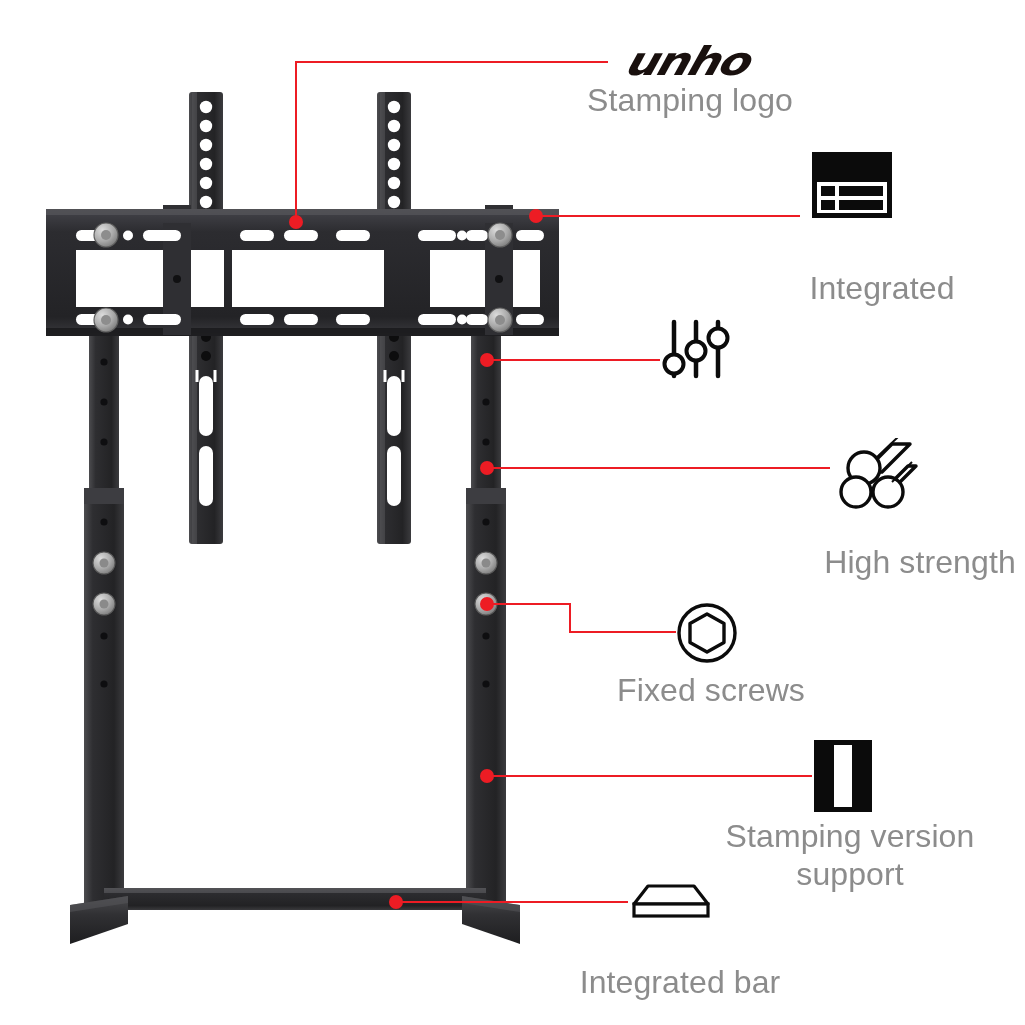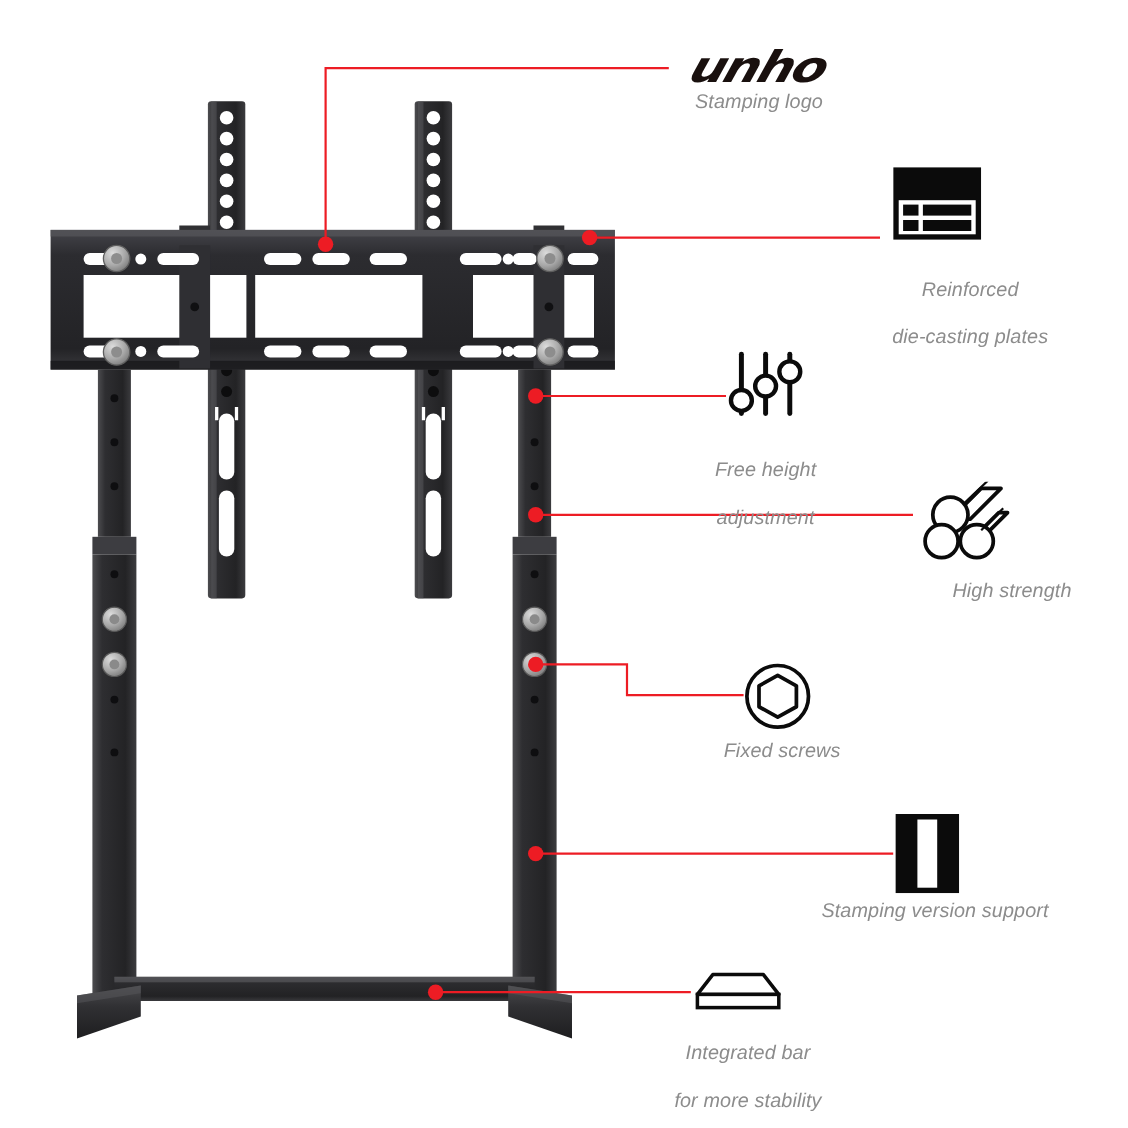--- a/index.html
+++ b/index.html
@@ -16,26 +16,25 @@
     background: #ffffff;
   }
   #product-svg, #annotation-svg {
     position: absolute; top: 0; left: 0;
     width: 1025px; height: 1025px;
   }
   .callout {
     position: absolute;
     text-align: center;
     color: #8c8c8c;
-    font-size: 18px;
+    font-size: 32px;
     line-height: 1.18;
     font-weight: 300;
     letter-spacing: 0.1px;
     white-space: pre-line;
-    font-style: italic;
   }
   .callout-icon { position: absolute; }
   .logo-wrap {
     position: absolute;
     display: flex;
     align-items: center;
     justify-content: center;
   }
   .logo-mark {
     font-style: italic;
@@ -272,38 +271,33 @@
 
   <svg class="callout-icon" style="left:812px; top:152px;" width="80" height="66" viewBox="0 0 80 66">
     <rect x="0" y="0" width="80" height="66" fill="#0b0b0b"></rect>
     <rect x="5" y="30" width="70" height="31" fill="#ffffff"></rect>
     <rect x="9" y="34" width="14" height="10" fill="#0b0b0b"></rect>
     <rect x="27" y="34" width="44" height="10" fill="#0b0b0b"></rect>
     <rect x="9" y="48" width="14" height="10" fill="#0b0b0b"></rect>
     <rect x="27" y="48" width="44" height="10" fill="#0b0b0b"></rect>
   </svg>
   <div class="callout" style="left:762px; top:232px; width:240px;">
-    <span>Reinforced</span><br>
-    <span>die-casting plates</span>
+    <span>Integrated</span><br>
   </div>
 
   <svg class="callout-icon" style="left:660px; top:318px;" width="72" height="62" viewBox="0 0 72 62">
     <g stroke="#0b0b0b" stroke-width="4.5" fill="none" stroke-linecap="round">
       <line x1="14" y1="4" x2="14" y2="58"></line>
       <line x1="36" y1="4" x2="36" y2="58"></line>
       <line x1="58" y1="4" x2="58" y2="58"></line>
     </g>
     <circle cx="14" cy="46" r="9.5" fill="#ffffff" stroke="#0b0b0b" stroke-width="4"></circle>
     <circle cx="36" cy="33" r="9.5" fill="#ffffff" stroke="#0b0b0b" stroke-width="4"></circle>
     <circle cx="58" cy="20" r="9.5" fill="#ffffff" stroke="#0b0b0b" stroke-width="4"></circle>
   </svg>
-  <div class="callout" style="left:596px; top:396px; width:200px;">
-    <span>Free height</span><br>
-    <span>adjustment</span>
-  </div>
 
   <svg class="callout-icon" style="left:834px; top:438px;" width="84" height="72" viewBox="0 0 84 72">
     <g fill="#ffffff" stroke="#0b0b0b" stroke-width="3.4" stroke-linejoin="round">
       <path d="M30 34 L58 6 L76 6 L48 34 Z"></path>
       <path d="M46 56 L74 28 L82 28 L54 56 Z"></path>
       <circle cx="30" cy="30" r="16"></circle>
       <circle cx="22" cy="54" r="15"></circle>
       <circle cx="54" cy="54" r="15"></circle>
     </g>
     <g fill="none" stroke="#0b0b0b" stroke-width="2">

